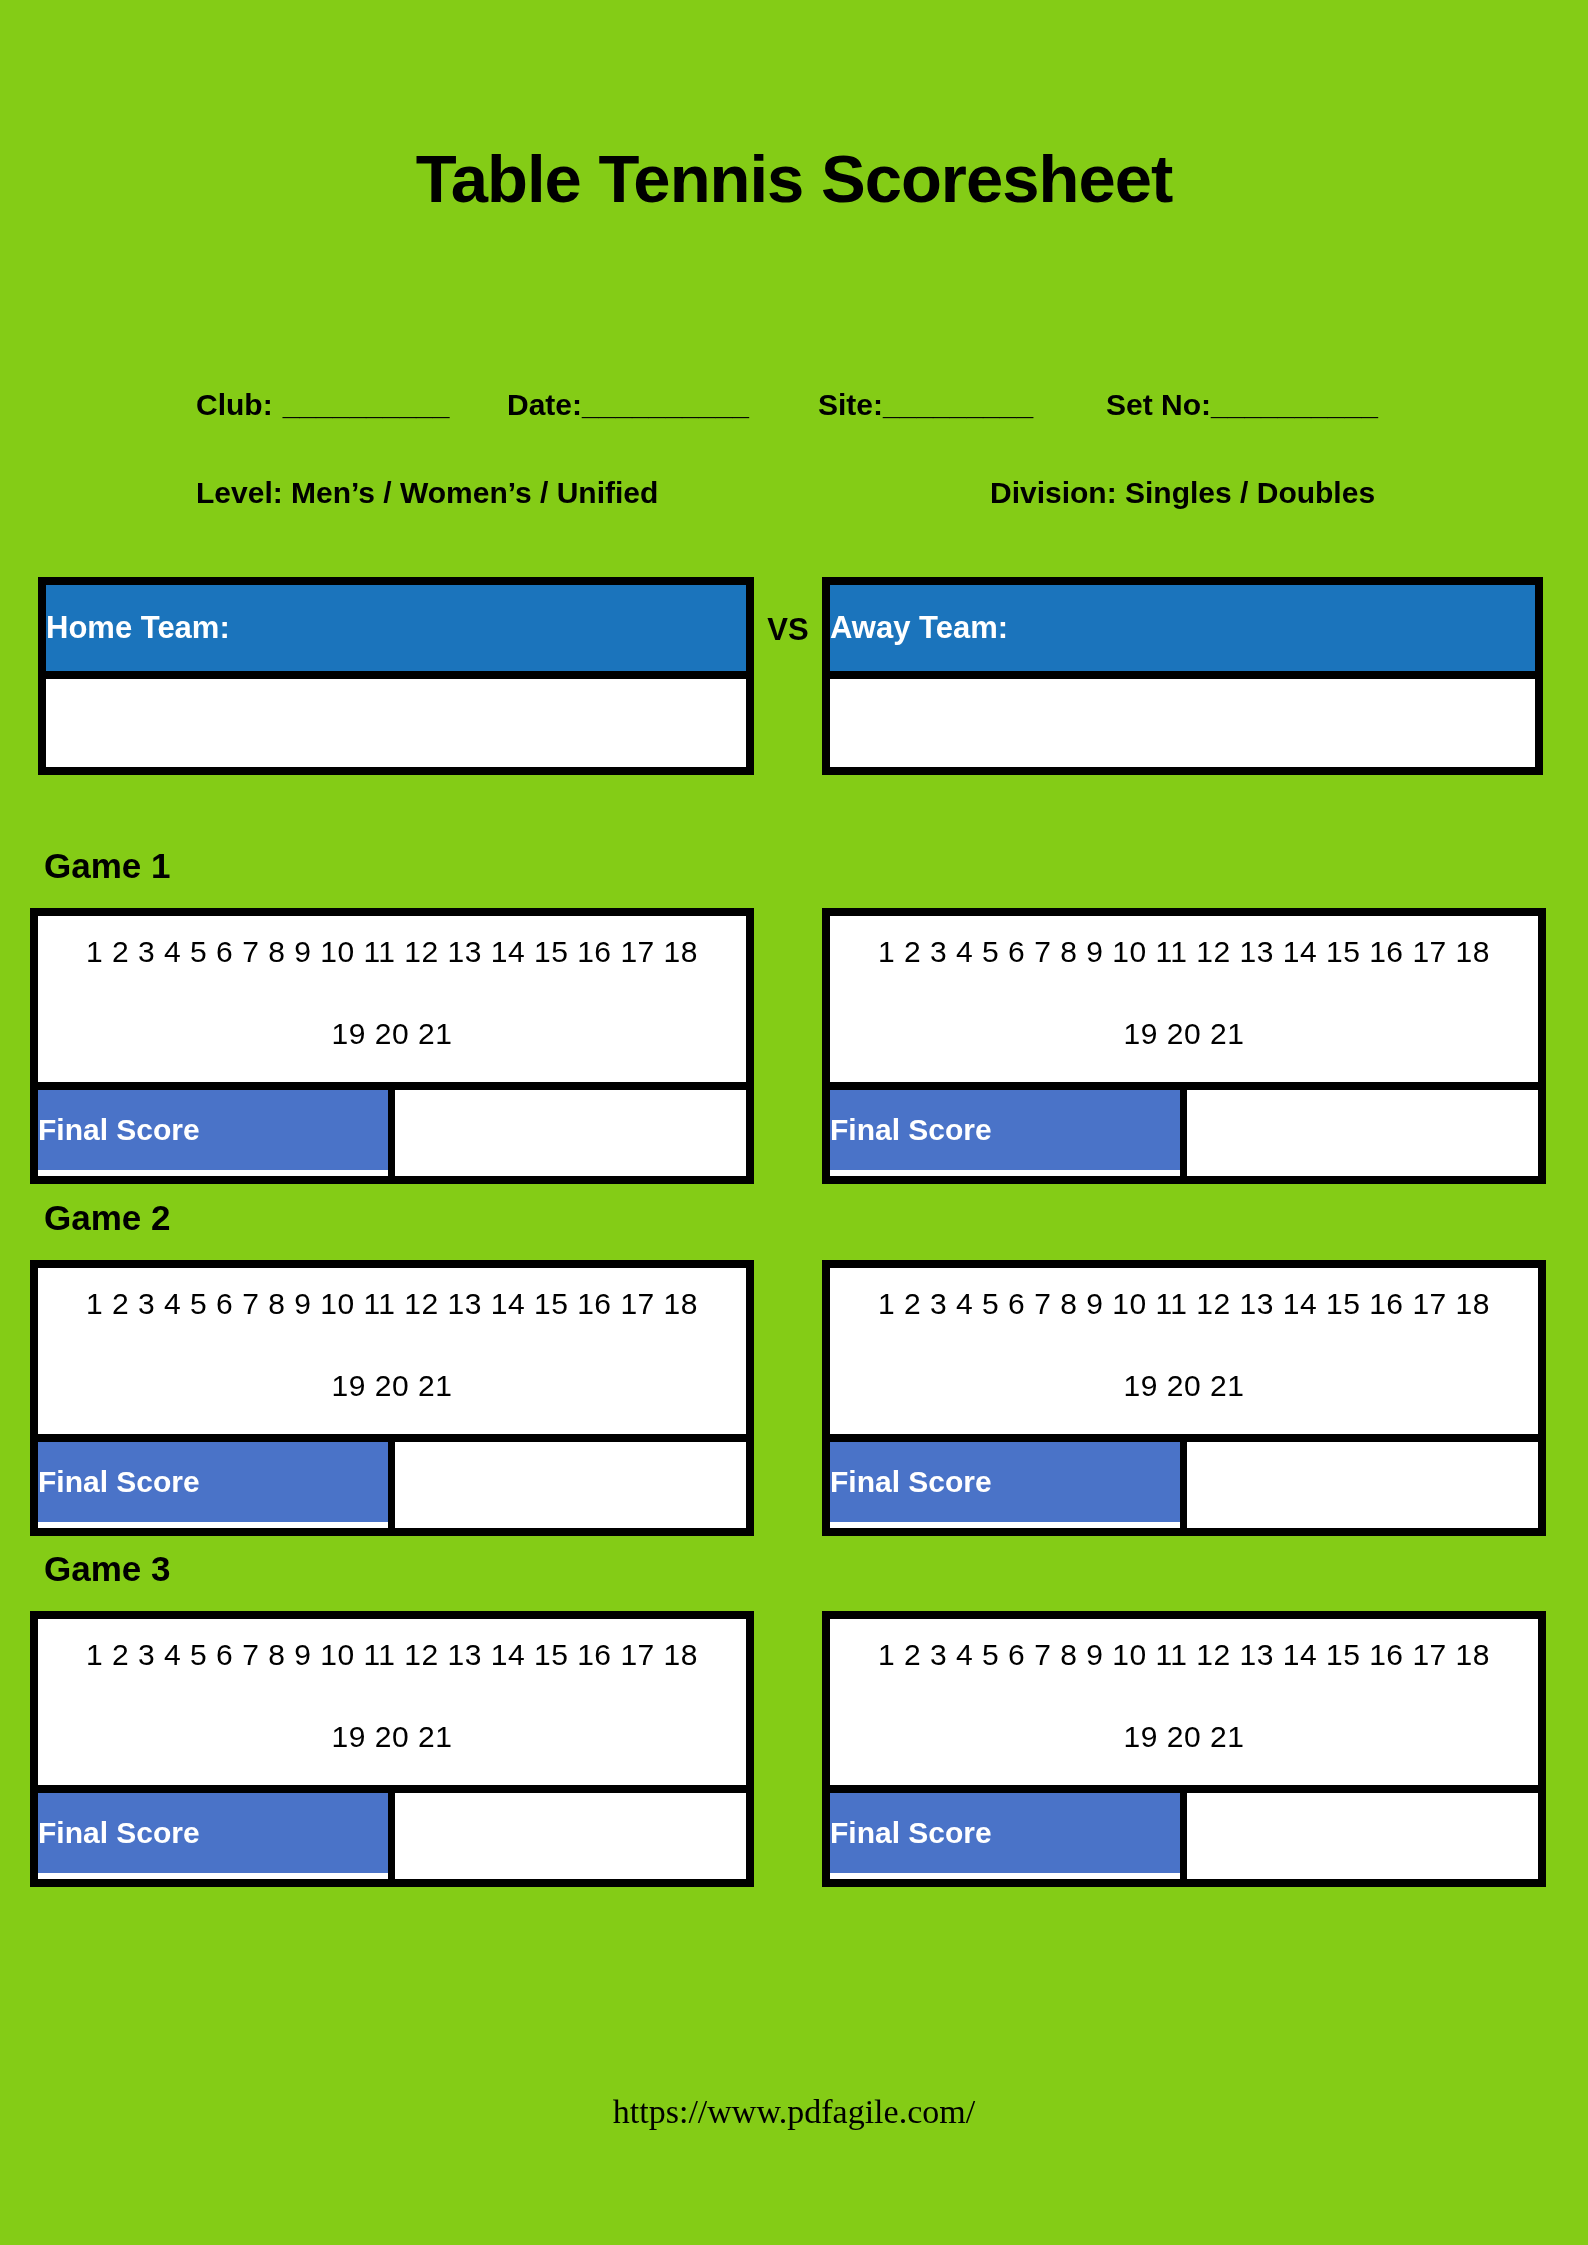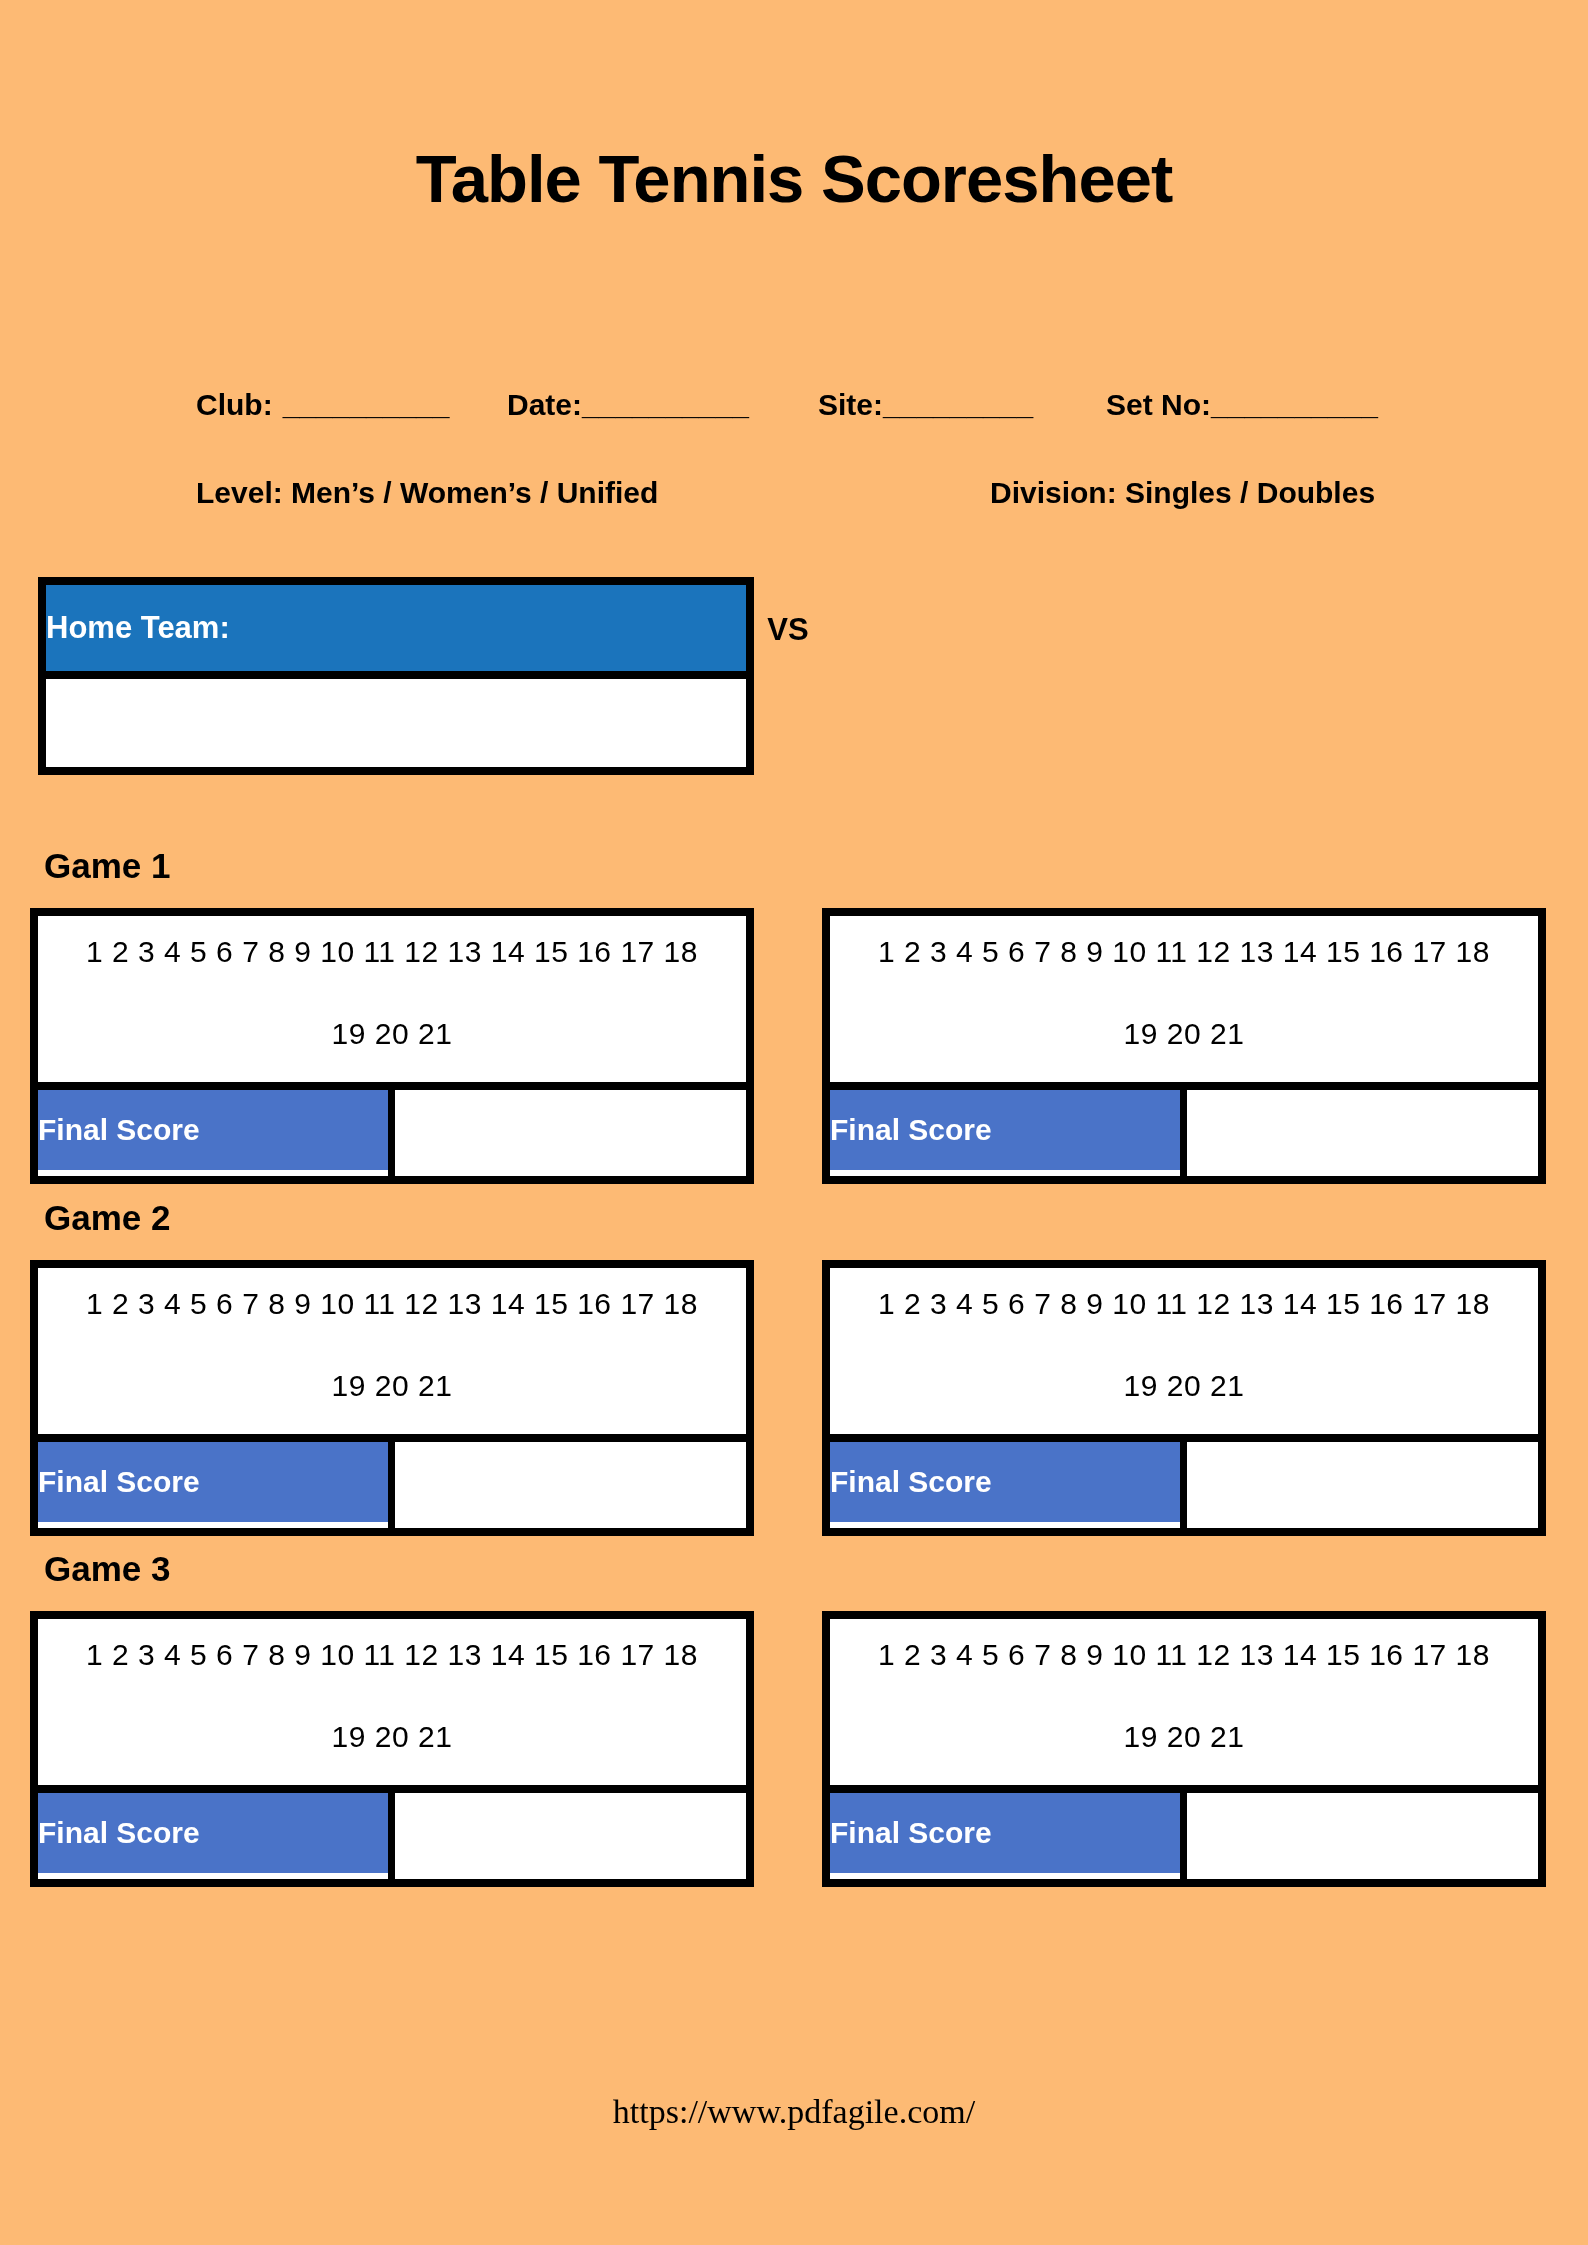--- a/index.html
+++ b/index.html
@@ -1,20 +1,20 @@
 <!DOCTYPE html>
 <html style="--team-header-blue: #1b74bc; --final-score-blue: #4a73c8; --border-black: #000000;"><head>
 <meta charset="utf-8">
 <style>
   html,body{margin:0;padding:0;background:#ffffff;}
   .page{
     position:relative;
     width:1588px;
     height:2245px;
-    background:#fdba74;
+    background:#84cc16;
     color:#000;
     font-family:"Liberation Sans", sans-serif;
     outline:1px solid #d9d9d9;
     overflow:hidden;
   }
   .title{
     position:absolute;
     top:140px; left:0; width:100%;
     margin:0;
     text-align:center;
@@ -159,20 +159,26 @@
 
   <div class="team-table tt-left">
     <div class="team-header">
       <span>Home Team:</span>
     </div>
     <div class="team-name-cell"></div>
   </div>
 
   <div class="vs">VS</div>
 
+  <div class="team-table tt-right">
+    <div class="team-header">
+      <span>Away Team:</span>
+    </div>
+    <div class="team-name-cell"></div>
+  </div>
 
   <div class="game-label gl-1">Game 1</div>
   <div class="game-box gb-l gt-1">
     <div class="points">
       <div class="pl1">1 2 3 4 5 6 7 8 9 10 11 12 13 14 15 16 17 18</div>
       <div class="pl2">19 20 21</div>
     </div>
     <div class="final-row">
       <div class="final-left">
         <div class="final-fill">Final Score</div>

